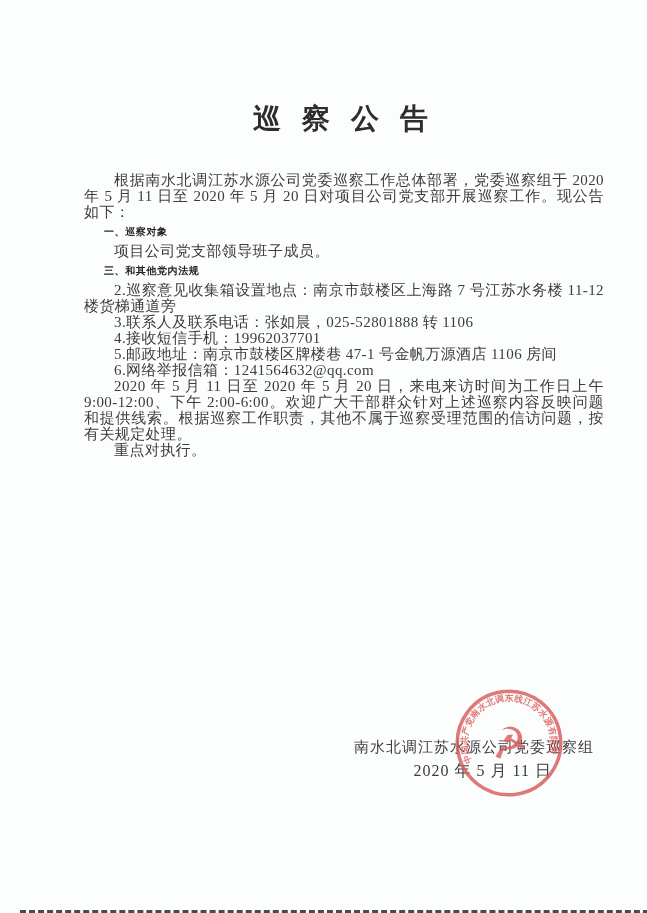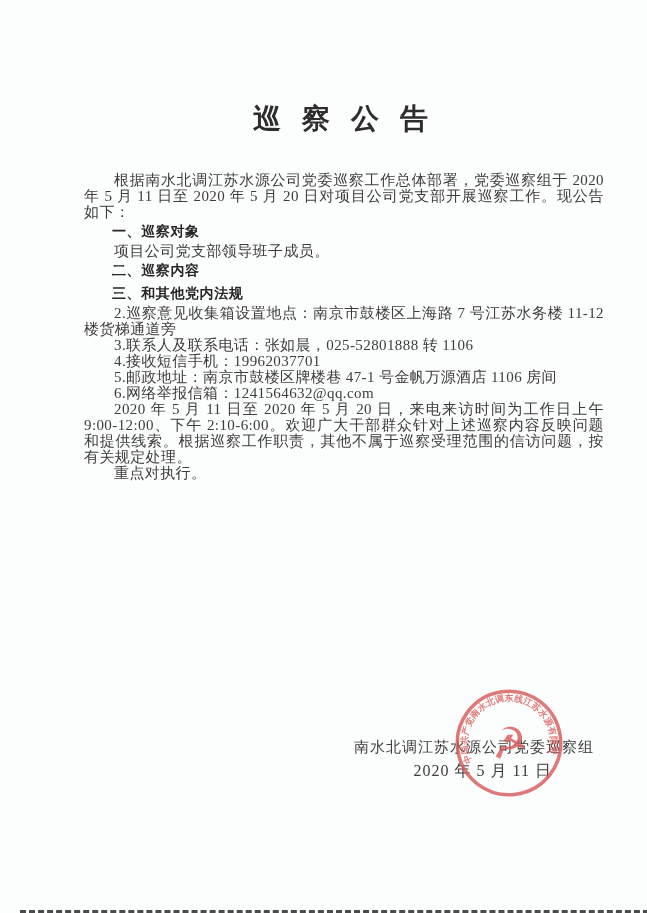--- a/index.html
+++ b/index.html
@@ -36,21 +36,21 @@
   .para {
     margin: 0;
     font-size: 15px;
     line-height: 16px;
     text-indent: 2em;
     text-align: justify;
     letter-spacing: 0.4px;
   }
   .sec-heading {
     margin: 0;
-    font-size: 14px;
+    font-size: 10px;
     line-height: 23px;
     text-indent: 2em;
     font-weight: bold;
     color: #262626;
     font-family: "Liberation Sans", sans-serif;
     letter-spacing: 0.6px;
   }
   .signature {
     position: absolute;
     top: 736px;
@@ -96,30 +96,29 @@
 <div class="page">
   <div class="content">
 
     <div class="doc-title">巡 察 公 告</div>
 
     <p class="para">根据南水北调江苏水源公司党委巡察工作总体部署，党委巡察组于 2020 年 5 月 11 日至 2020 年 5 月 20 日对项目公司党支部开展巡察工作。现公告如下：</p>
 
     <p class="sec-heading">一、巡察对象</p>
     <p class="para">项目公司党支部领导班子成员。</p>
 
-    <p class="sec-heading">二、巡察内容</p>
 
     <p class="sec-heading">三、和其他党内法规</p>
     <p class="para">2.巡察意见收集箱设置地点：南京市鼓楼区上海路 7 号江苏水务楼 11-12 楼货梯通道旁</p>
     <p class="para">3.联系人及联系电话：张如晨，025-52801888 转 1106</p>
     <p class="para">4.接收短信手机：19962037701</p>
     <p class="para">5.邮政地址：南京市鼓楼区牌楼巷 47-1 号金帆万源酒店 1106 房间</p>
     <p class="para">6.网络举报信箱：1241564632@qq.com</p>
 
-    <p class="para">2020 年 5 月 11 日至 2020 年 5 月 20 日，来电来访时间为工作日上午 9:00-12:00、下午 2:10-6:00。欢迎广大干部群众针对上述巡察内容反映问题和提供线索。根据巡察工作职责，其他不属于巡察受理范围的信访问题，按有关规定处理。</p>
+    <p class="para">2020 年 5 月 11 日至 2020 年 5 月 20 日，来电来访时间为工作日上午 9:00-12:00、下午 2:00-6:00。欢迎广大干部群众针对上述巡察内容反映问题和提供线索。根据巡察工作职责，其他不属于巡察受理范围的信访问题，按有关规定处理。</p>
     <p class="para">重点对执行。</p>
   </div>
 
   <div class="signature">
     <div class="sig-org">南水北调江苏水源公司党委巡察组</div>
     <div class="sig-date">2020 年 5 月 11 日</div>
   </div>
 
   <svg class="stamp" viewBox="0 0 100 100">
     <defs>

